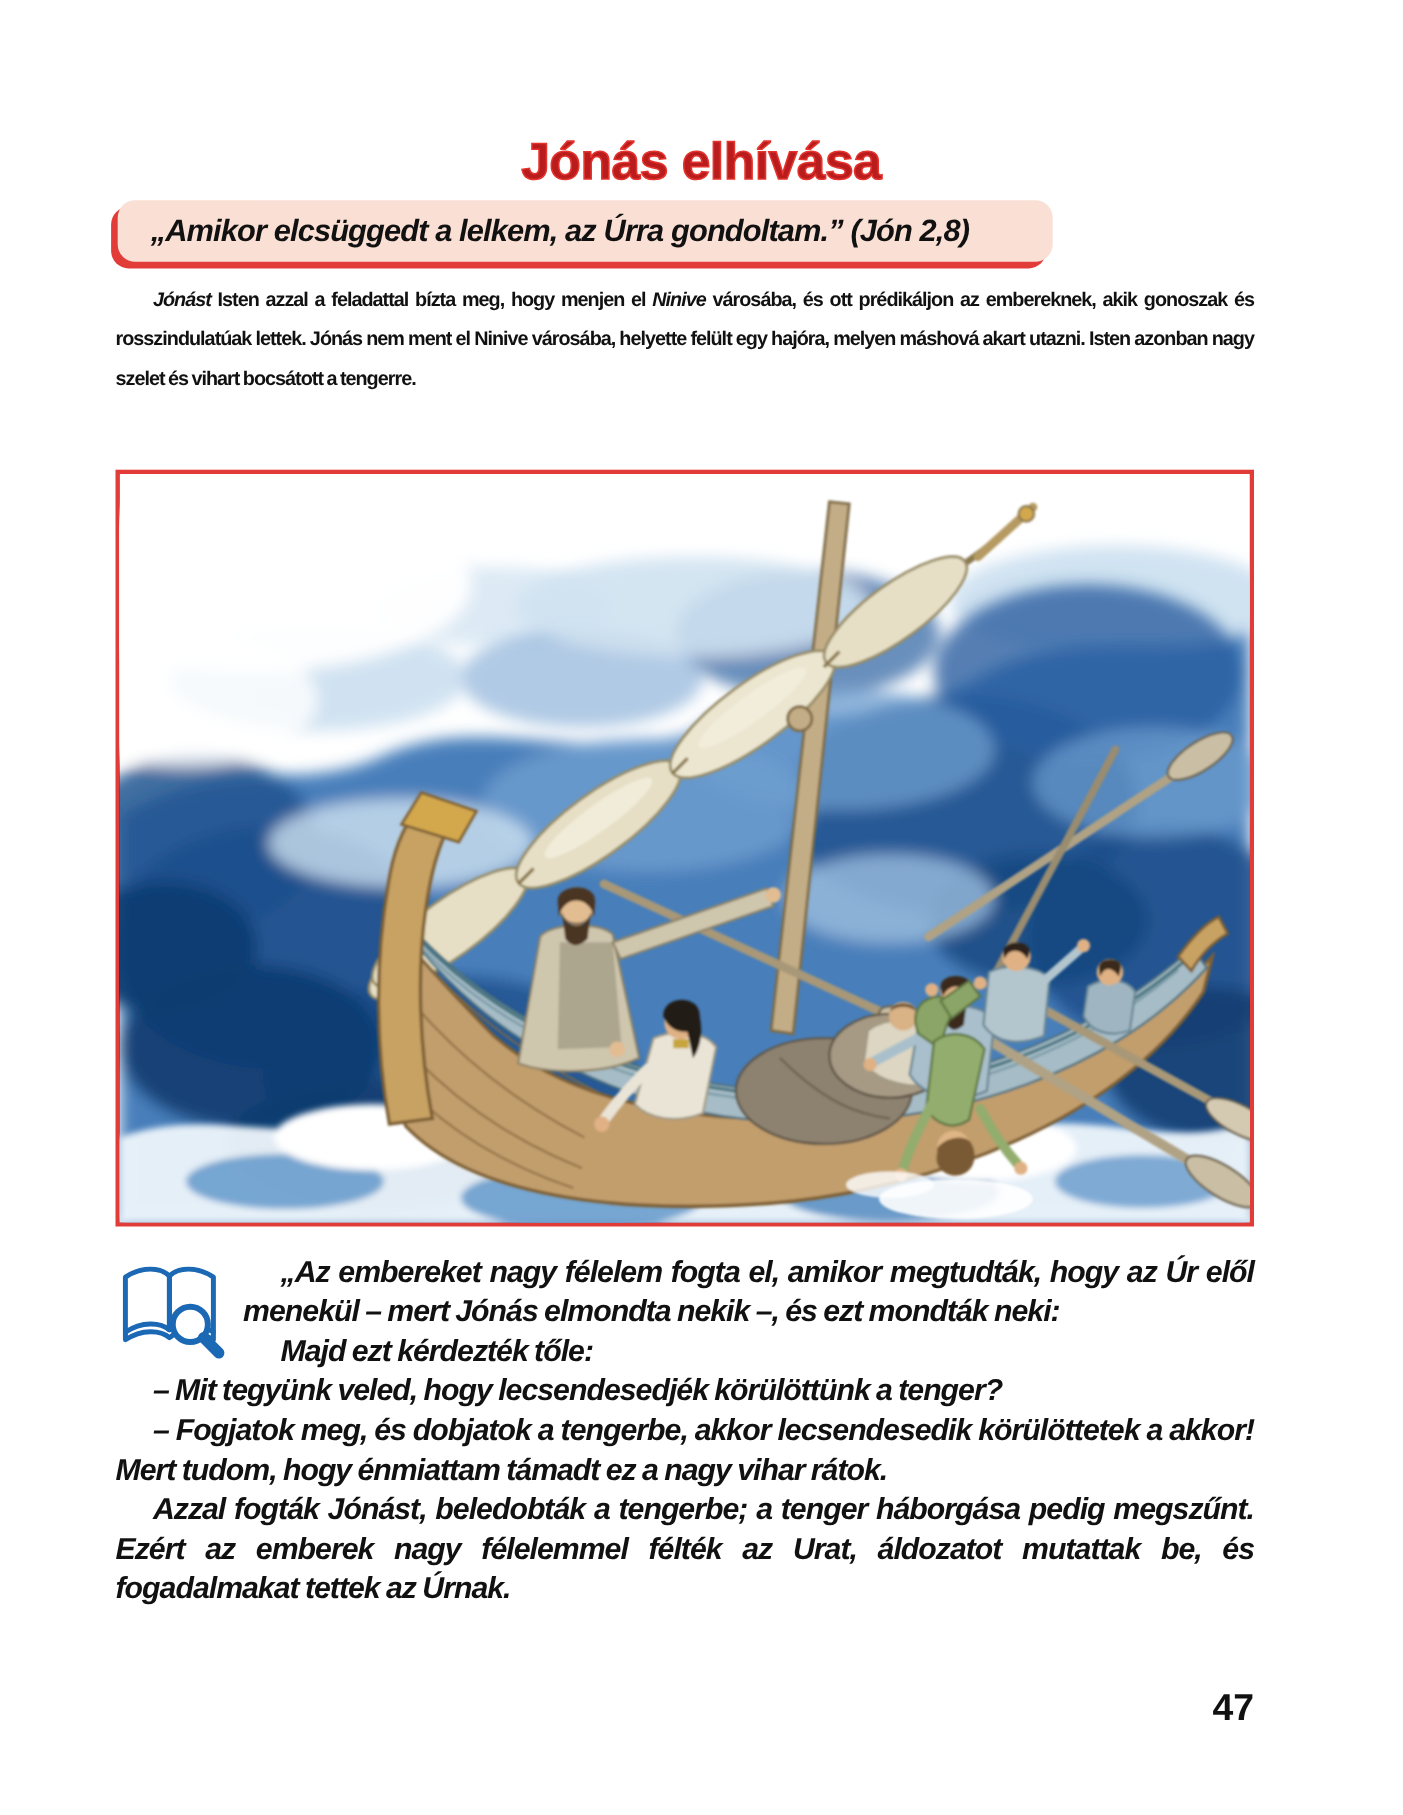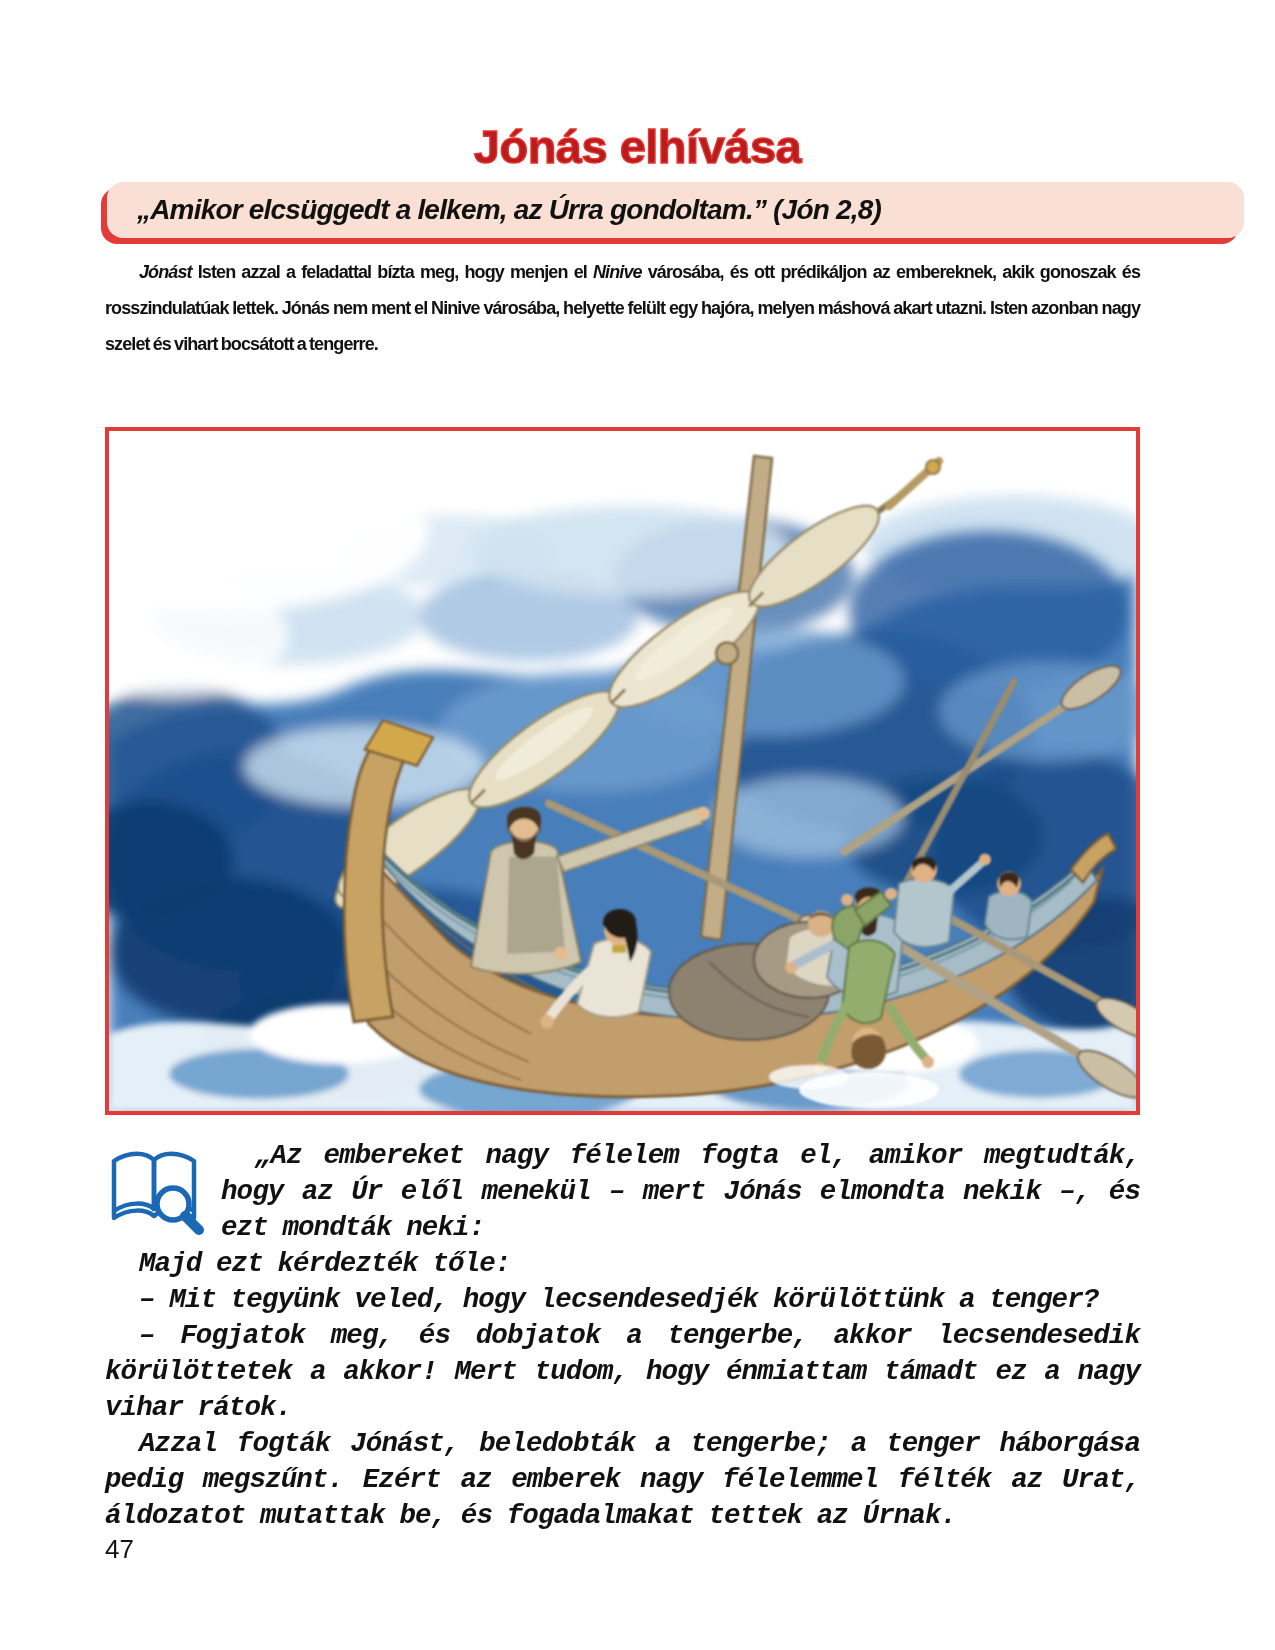--- a/index.html
+++ b/index.html
@@ -8,21 +8,21 @@
     background:#ffffff; overflow:hidden;
     font-family:"Liberation Sans", sans-serif; color:#111111;
   }
   .title {
     position:absolute; left:0; top:88px; width:100%;
     text-align:center; font-size:47px; font-weight:bold;
     color:#b91c1c; letter-spacing:-0.5px;
     -webkit-text-stroke:1.4px #e5342e;
   }
   .quote-box {
-    position:absolute; left:107px; top:182px; width:1137px; height:56px;
+    position:absolute; left:107px; top:182px; width:850px; height:56px;
     box-sizing:border-box; background:#fadfd4; border-radius:16px;
     box-shadow:-6px 6px 0 #e23c38;
     display:flex; align-items:center; padding:0 20px 0 30px;
   }
   .quote-text {
     font-size:28px; font-weight:bold; font-style:italic;
     letter-spacing:-0.8px; white-space:nowrap;
   }
   .intro {
     position:absolute; left:105px; top:254px; width:1035px;
@@ -32,30 +32,30 @@
   .intro p { margin:0; text-indent:34px; }
   .ital { font-style:italic; }
   .figure {
     position:absolute; left:105px; top:427px; width:1035px; height:688px;
     box-sizing:border-box; border:4px solid #e23c38; background:#ffffff;
   }
   .figure svg { display:block; width:100%; height:100%; }
   .scripture {
     position:absolute; left:105px; top:1138px; width:1035px;
     font-size:27.5px; line-height:36px; font-weight:bold; font-style:italic;
-    text-align:justify; letter-spacing:-0.9px; word-spacing:-1px;font-family:Liberation Mono, monospace;
+    text-align:justify; letter-spacing:-0.9px; word-spacing:-1px;
   }
   .scripture p { margin:0; text-indent:34px; }
   .icon-float {
     float:left; width:100px; height:92px; margin:8px 14px 4px 2px;
   }
   .icon-float svg { display:block; width:100%; height:100%; }
   .page-number {
     position:absolute; left:105px; top:1534px; width:1035px;
-    text-align:left; font-size:26px; font-weight:normal; font-style:normal;
+    text-align:right; font-size:34px; font-weight:bold; font-style:normal;
   }
 </style>
 </head>
 <body>
 
 <div class="page">
 
   <h1 class="title">Jónás elhívása</h1>
 
   <div class="quote-box">

